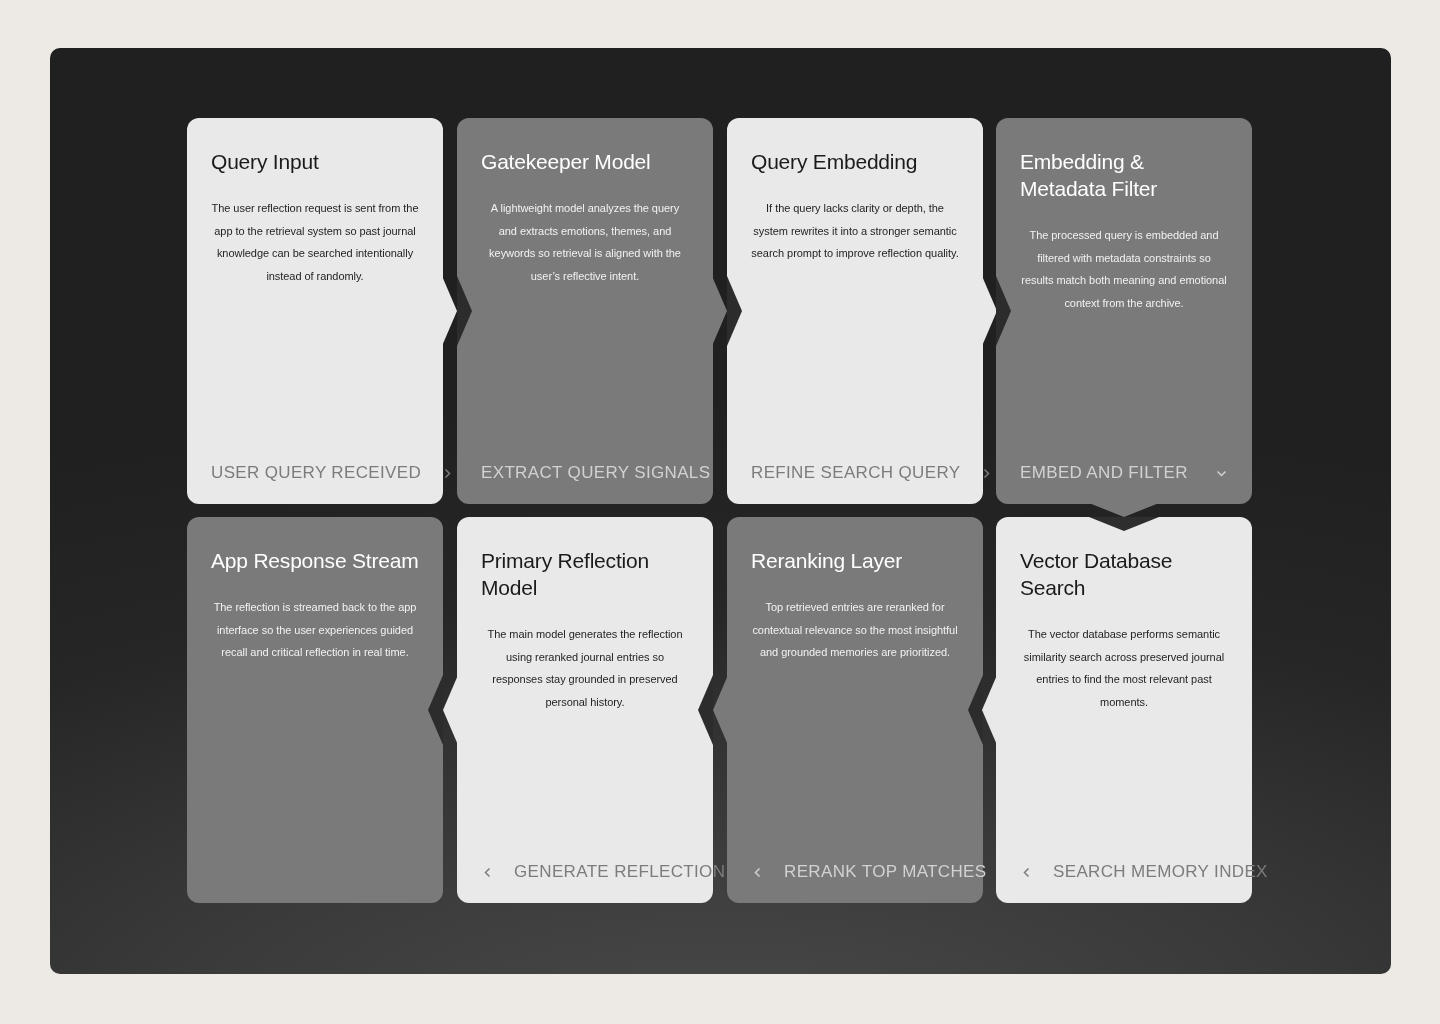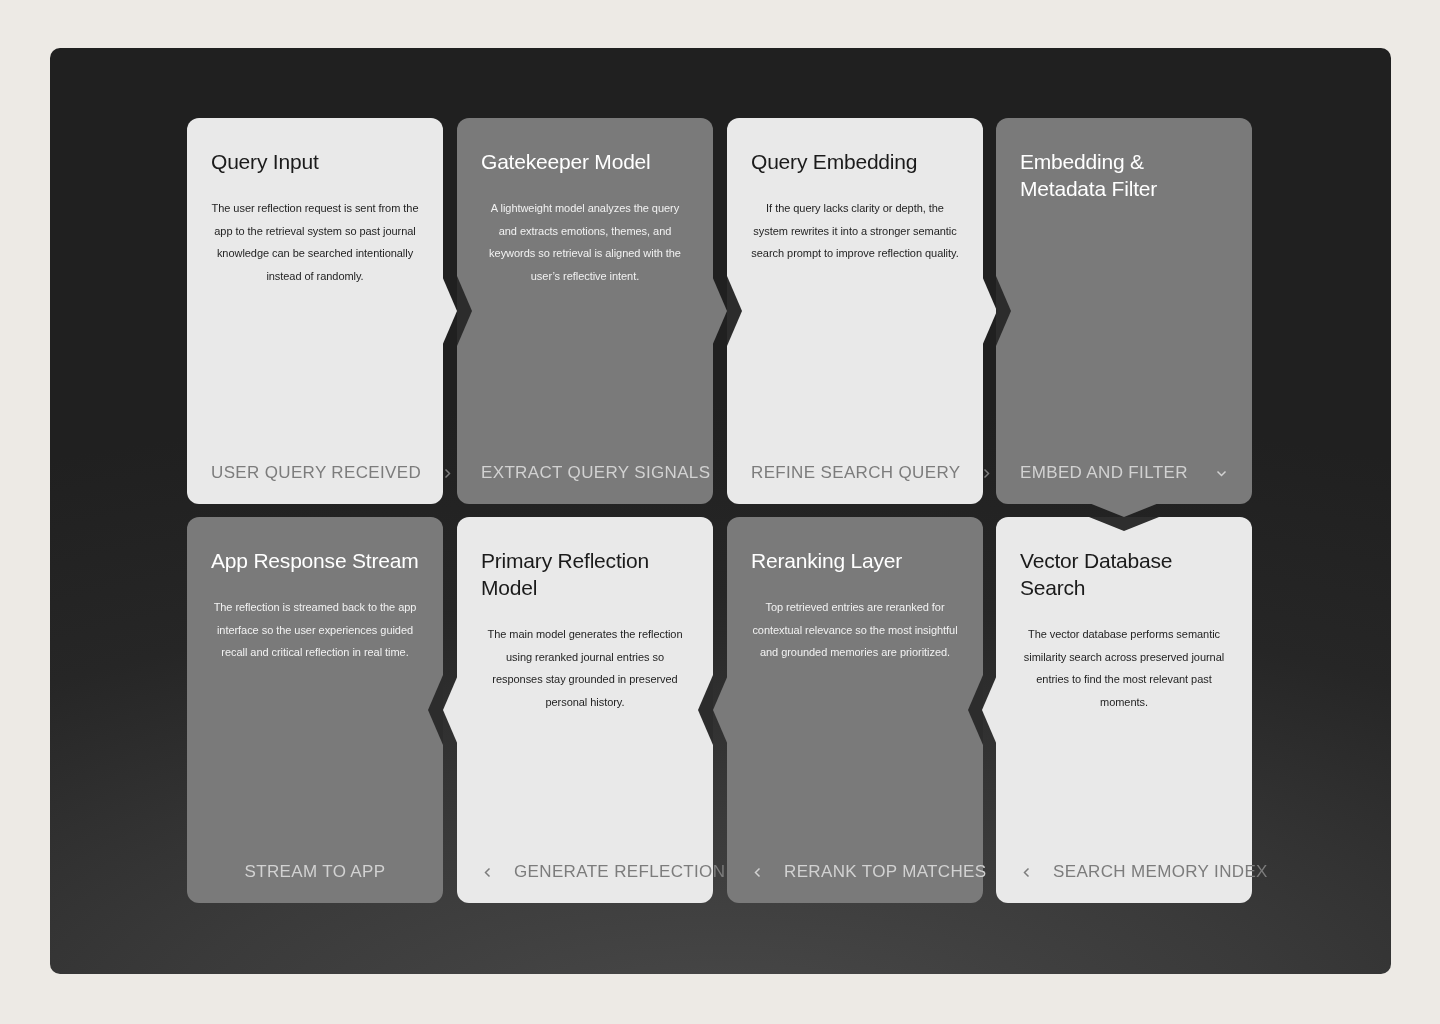--- a/index.html
+++ b/index.html
@@ -228,39 +228,37 @@
           <svg class="chev" viewBox="0 0 13 13">
               <path d="M4.5 2.5 L8.5 6.5 L4.5 10.5"></path>
             </svg>
         </div>
         <div class="tab-right" style="background: rgb(233, 233, 233);"></div>
       </div>
 
       <div class="card dark col-3" style="background: rgb(122, 122, 122); color: rgb(255, 255, 255);">
         <div class="notch-left"></div>
         <div class="card-title">Embedding &amp; Metadata Filter</div>
+        <div class="card-body">The processed query is embedded and filtered with metadata constraints so results match both meaning and emotional context from the archive.</div>
         <div class="card-footer lead-left" style="color: rgb(210, 210, 210);">
           <span class="footer-label">EMBED AND FILTER</span>
           <span class="footer-spacer"></span>
           <svg class="chev" viewBox="0 0 13 13">
               <path d="M2.5 4.5 L6.5 8.5 L10.5 4.5"></path>
             </svg>
         </div>
         <div class="tab-down" style="background: rgb(122, 122, 122);"></div>
       </div>
     </div>
 
     <div class="row row-bottom">
 
       <div class="card dark col-0" style="background: rgb(122, 122, 122); color: rgb(255, 255, 255);">
         <div class="card-title">App Response Stream</div>
         <div class="card-body">The reflection is streamed back to the app interface so the user experiences guided recall and critical reflection in real time.</div>
-        <div class="card-footer center" style="color: rgb(210, 210, 210);">
-          <span class="footer-label">STREAM TO APP</span>
-        </div>
         <div class="notch-right"></div>
       </div>
 
       <div class="card light col-1" style="background: rgb(233, 233, 233); color: rgb(27, 27, 27);">
         <div class="card-title">Primary Reflection Model</div>
         <div class="card-body">The main model generates the reflection using reranked journal entries so responses stay grounded in preserved personal history.</div>
         <div class="card-footer lead-left" style="color: rgb(124, 124, 124);">
           <svg class="chev" viewBox="0 0 13 13">
               <path d="M8.5 2.5 L4.5 6.5 L8.5 10.5"></path>
             </svg>

